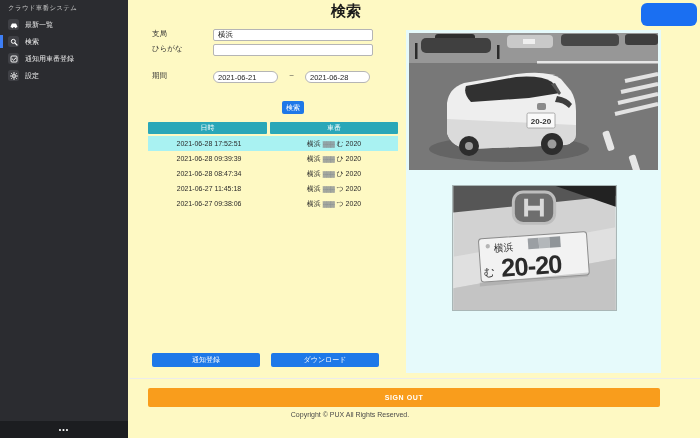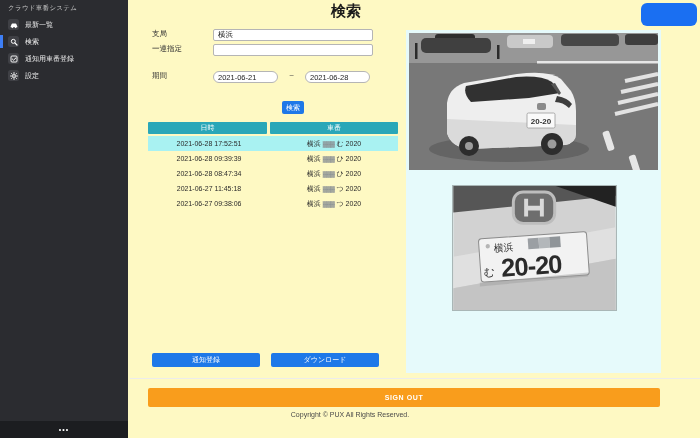--- a/index.html
+++ b/index.html
@@ -124,21 +124,21 @@
   </nav>
 
   <h1 class="page-title">検索</h1>
   <button class="hdr-btn"></button>
 
   <div class="form-row" style="top:29px;">
     <span class="f-label">支局</span>
     <input class="f-input" type="text" value="横浜" style="">
   </div>
   <div class="form-row" style="top:44px;">
-    <span class="f-label">一連指定</span>
+    <span class="f-label">ひらがな</span>
     <input class="f-input" type="text" value="" style="">
   </div>
   <div class="form-row" style="top:71px;">
     <span class="f-label">期間</span>
     <input class="f-input f-date" type="text" value="2021-06-21" style="">
     <span class="f-tilde">~</span>
     <input class="f-input f-date" type="text" value="2021-06-28" style="">
   </div>
   <button class="search-btn">検索</button>
 

